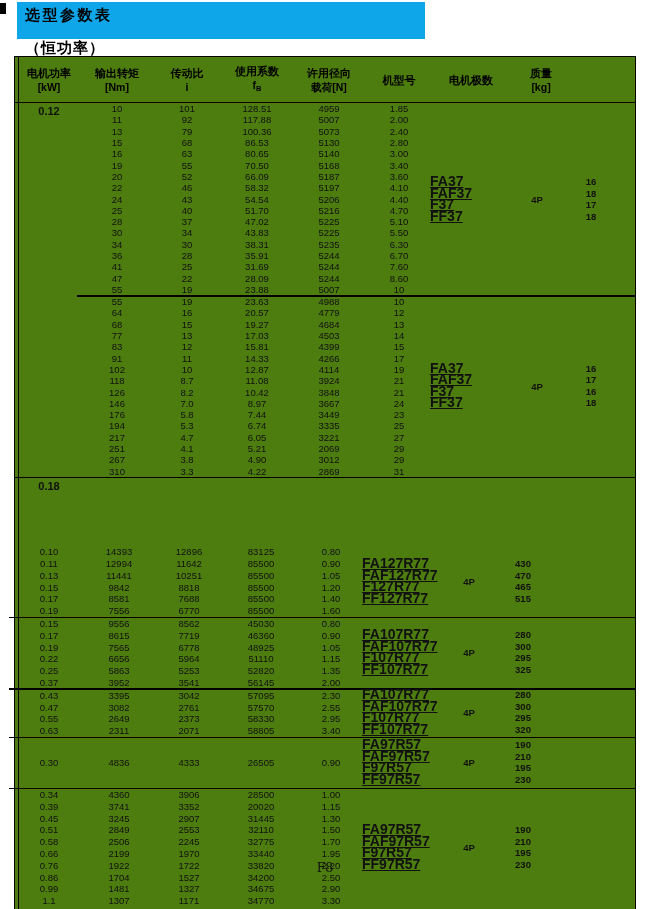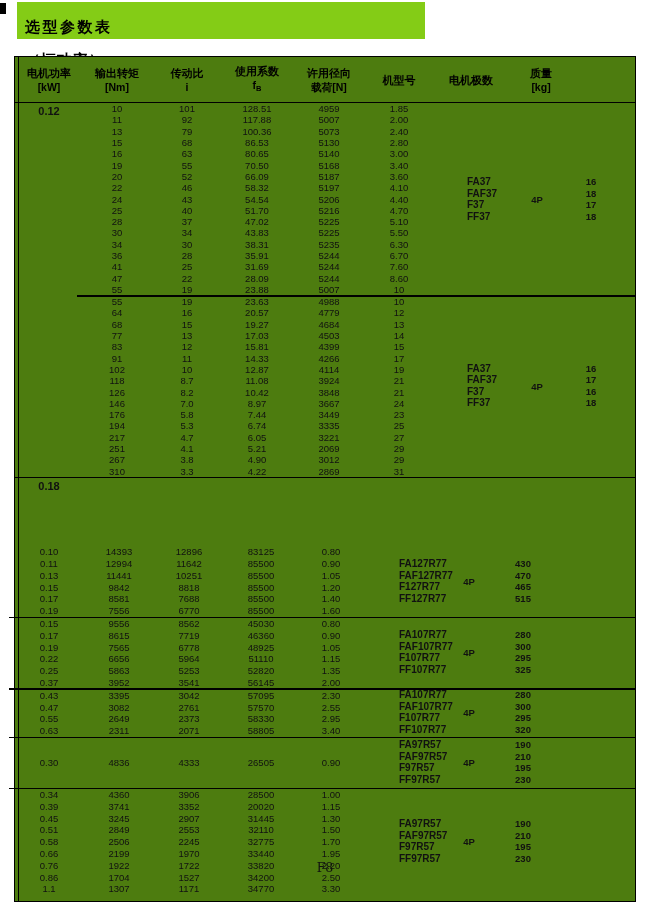--- a/index.html
+++ b/index.html
@@ -3,21 +3,21 @@
 <meta charset="utf-8">
 <style>
   html,body{margin:0;padding:0;}
   body{
     width:650px;height:909px;background:#ffffff;position:relative;
     font-family:"Liberation Sans", sans-serif;color:#111;
     -webkit-font-smoothing:antialiased;
   }
   .corner-tab{position:absolute;left:0;top:3px;width:6px;height:11px;background:#000;}
   .titlebox{position:absolute;left:17px;top:2px;width:408px;height:37px;
-    background:#84cc16;box-sizing:border-box;padding:16px 0 0 8px;}
+    background:#0ea5e9;box-sizing:border-box;padding:4px 0 0 8px;}
   .title{font-size:15px;font-weight:bold;letter-spacing:2.5px;color:#000;}
   .subtitle{font-size:15px;font-weight:bold;letter-spacing:1px;margin-top:14px;color:#000;}
 
   .tbl{position:absolute;left:14px;top:56px;width:622px;box-sizing:border-box;
     border:1.7px solid #000;background:#4d7c0f;}
   .tbl::before{content:"";position:absolute;top:0;bottom:0;left:3px;width:1.1px;background:#000;}
 
   .thead{display:grid;grid-template-columns:68px 68px 72px 68px 76px 64px 80px 60px 62px;
     height:45px;border-bottom:1.9px solid #000;}
   .hcell{display:flex;flex-direction:column;justify-content:center;text-align:center;
@@ -32,22 +32,22 @@
   .blocks{flex:1;}
   .block{position:relative;}
   .block.sep{border-top:0;padding-top:1px;}
   .block.sep::before{content:"";position:absolute;left:-6px;right:0;top:0;height:1.6px;background:#000;}
   .rows{width:348px;}
   .row{display:grid;grid-template-columns:68px 72px 68px 76px 64px;align-items:center;}
   .section-012 .row{height:11.3px;}
   .section-018 .row{height:11.8px;}
   .cell{text-align:center;font-size:9.5px;color:#111;}
   .block.vcenter{min-height:50px;display:flex;align-items:center;}
-  .models{position:absolute;left:384px;top:50%;transform:translateY(-50%);
-    font-weight:bold;font-size:10px;line-height:11.5px;white-space:nowrap;}
+  .models{position:absolute;left:347px;top:50%;transform:translateY(-50%);
+    font-weight:bold;font-size:14px;line-height:11.5px;white-space:nowrap;text-decoration:underline;}
   .poles{position:absolute;left:424px;width:60px;text-align:center;top:50%;
     transform:translateY(-50%);font-weight:bold;font-size:9.5px;}
   .weights{position:absolute;left:478px;width:60px;text-align:center;top:50%;
     transform:translateY(-50%);font-weight:bold;font-size:9.5px;line-height:11.5px;}
   .section:last-child .blocks{padding-bottom:6px;}
 
   .footer{position:absolute;left:0;top:860px;width:650px;text-align:center;
     font-family:"DejaVu Serif", serif;font-size:12.5px;color:#111;}
 </style>
 </head>
@@ -609,20 +609,27 @@
               <div class="cell">2.20</div>
             </div>
             <div class="row">
               <div class="cell">0.86</div>
               <div class="cell">1704</div>
               <div class="cell">1527</div>
               <div class="cell">34200</div>
               <div class="cell">2.50</div>
             </div>
             <div class="row">
+              <div class="cell">0.99</div>
+              <div class="cell">1481</div>
+              <div class="cell">1327</div>
+              <div class="cell">34675</div>
+              <div class="cell">2.90</div>
+            </div>
+            <div class="row">
               <div class="cell">1.1</div>
               <div class="cell">1307</div>
               <div class="cell">1171</div>
               <div class="cell">34770</div>
               <div class="cell">3.30</div>
             </div>
           </div>
           <div class="models">
             <div class="mline">FA97R57</div>
             <div class="mline">FAF97R57</div>

